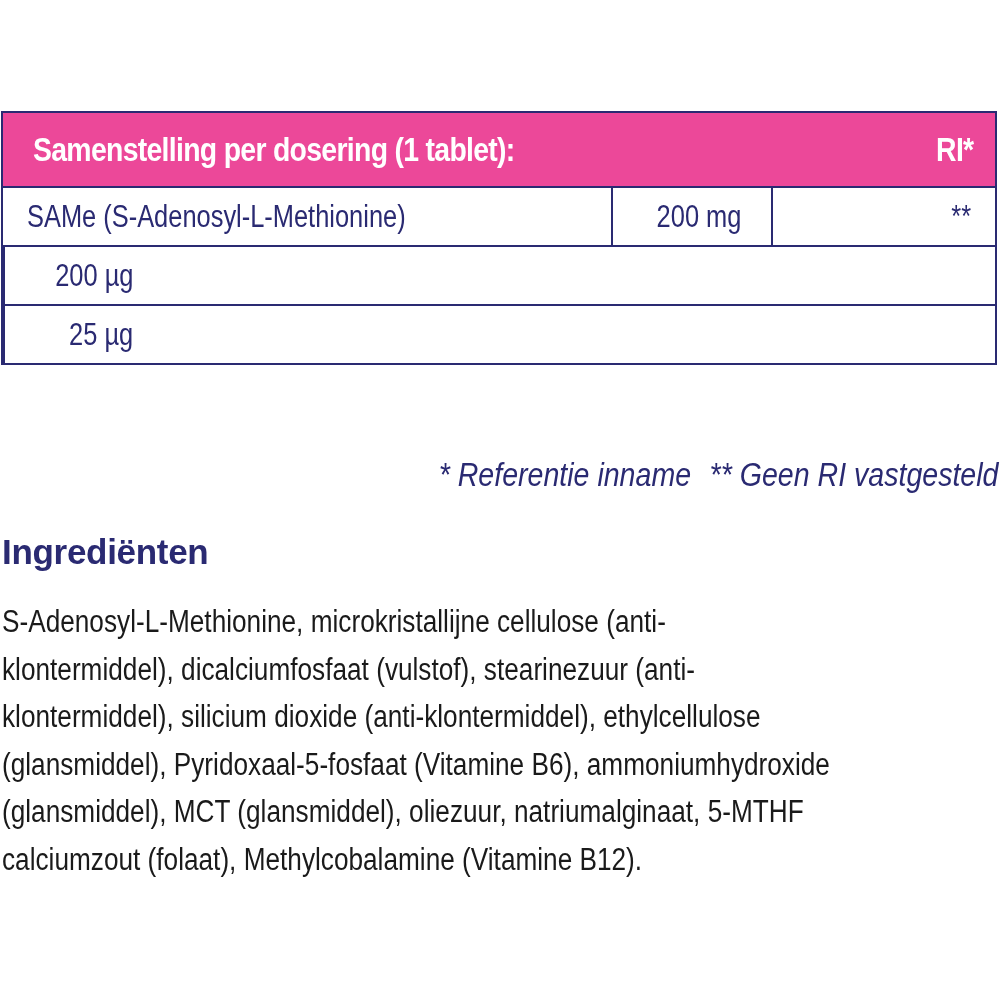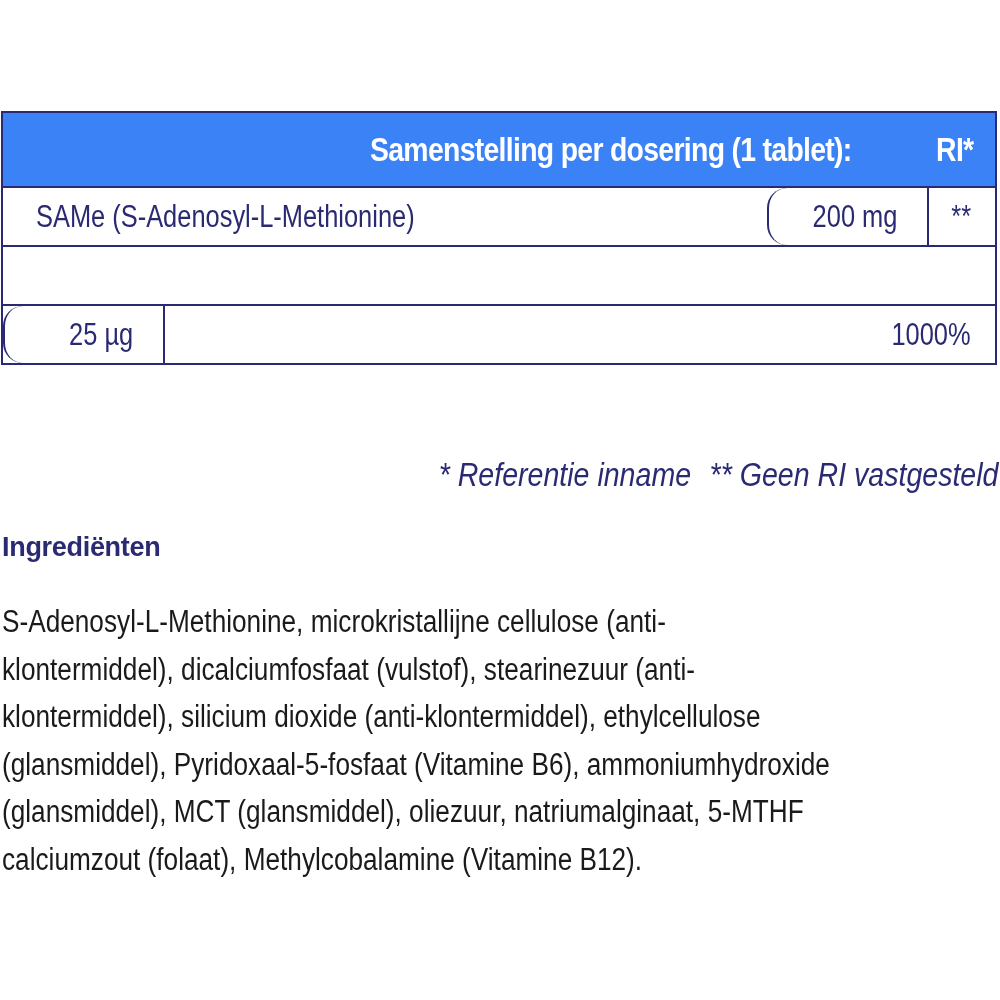--- a/index.html
+++ b/index.html
@@ -3,51 +3,51 @@
   <meta charset="utf-8">
   <style>
     html, body { margin: 0; padding: 0; background: #ffffff; }
     body { width: 1000px; height: 1000px; position: relative; overflow: hidden;
            font-family: "Liberation Sans", sans-serif; }
     #table {
       position: absolute; left: 1px; top: 111px; width: 996px;
       border: 2px solid #2a2a72; box-sizing: border-box;
     }
     .thead {
-      height: 73px; background: #3b82f6; color: #ffffff;
-      display: flex; align-items: center; justify-content: flex-end;
+      height: 73px; background: #ec4899; color: #ffffff;
+      display: flex; align-items: center; justify-content: space-between;
       padding: 0 22px 0 30px; box-sizing: border-box;
       font-size: 33px; font-weight: bold; letter-spacing: -0.8px;
       transform-origin: left;
     }
     .thead span { display: inline-block; transform: scaleX(0.86); }
     .thead .left { transform-origin: left; }
     .thead .right { transform-origin: right; }
     .row {
       display: flex; height: 59px; border-top: 2px solid #2a2a72; box-sizing: border-box;
       color: #2a2a72; font-size: 31px;
     }
     .cell { box-sizing: border-box; display: flex; align-items: center; overflow: hidden; white-space: nowrap; }
     .cell span { display: inline-block; transform: scaleX(0.82); }
-    .c-name { width: 764px; padding-left: 33px; }
+    .c-name { width: 608px; padding-left: 24px; }
     .c-name span { transform-origin: left; }
-    .c-amt { width: 160px; border-left: 2px solid #2a2a72; justify-content: flex-end; padding-right: 30px; border-radius: 20px; }
+    .c-amt { width: 160px; border-left: 2px solid #2a2a72; justify-content: flex-end; padding-right: 30px; }
     .c-amt span { transform-origin: right; }
     .c-ri { flex: 1; border-left: 2px solid #2a2a72; justify-content: flex-end; padding-right: 24px; }
     .c-ri span { transform-origin: right; }
     .row:first-of-type { border-top: none; }
     #footnote {
       position: absolute; right: 2px; top: 455px; color: #2a2a72;
       font-size: 34px; font-style: italic; white-space: nowrap;
       transform: scaleX(0.84); transform-origin: right;
     }
     #footnote .gap { display: inline-block; width: 22px; }
     #ing-title {
       position: absolute; left: 2px; top: 532px; color: #2a2a72;
-      font-size: 27px; font-weight: bold; letter-spacing: -0.3px;
+      font-size: 35px; font-weight: bold; letter-spacing: -0.3px;
     }
     #ing-text {
       position: absolute; left: 2px; top: 598px; width: 1180px;
       color: #1a1a1a; font-size: 31px; line-height: 47.5px;
       transform: scaleX(0.845); transform-origin: left top;
     }
     #ing-text div { white-space: nowrap; }
   </style>
 </head>
 <body>
@@ -62,27 +62,27 @@
         <span>SAMe (S-Adenosyl-L-Methionine)</span>
       </div>
     <div class="cell c-amt">
         <span>200 mg</span>
       </div>
     <div class="cell c-ri">
         <span>**</span>
       </div>
   </div>
   <div class="row">
+    <div class="cell c-amt">
+        <span>200 µg</span>
+      </div>
   </div>
   <div class="row">
     <div class="cell c-amt">
         <span>25 µg</span>
-      </div>
-    <div class="cell c-ri">
-        <span>1000%</span>
       </div>
   </div>
 </div>
 
 <div id="footnote">
   <span>* Referentie inname</span><span class="gap"></span><span>** Geen RI vastgesteld</span>
 </div>
 
 <div id="ing-title">Ingrediënten</div>
 

